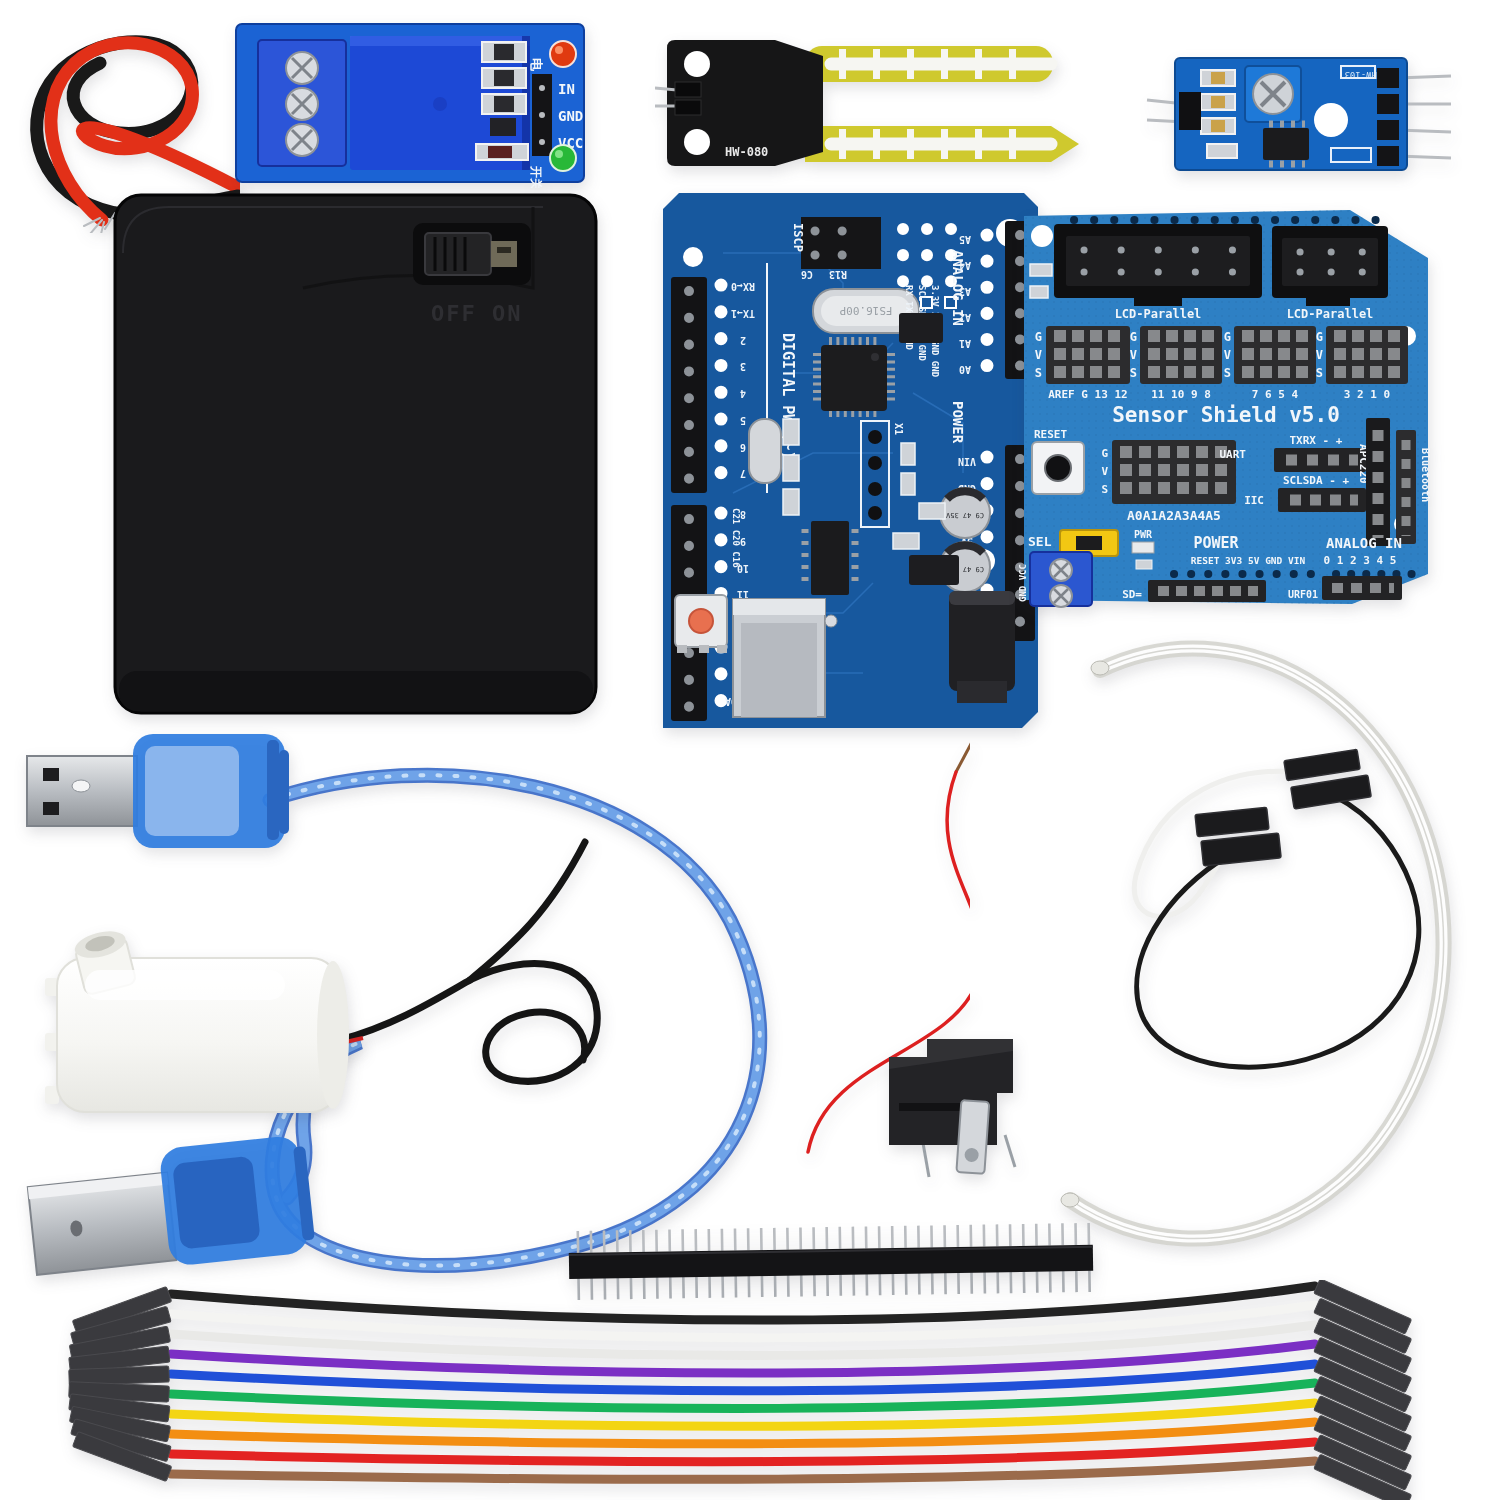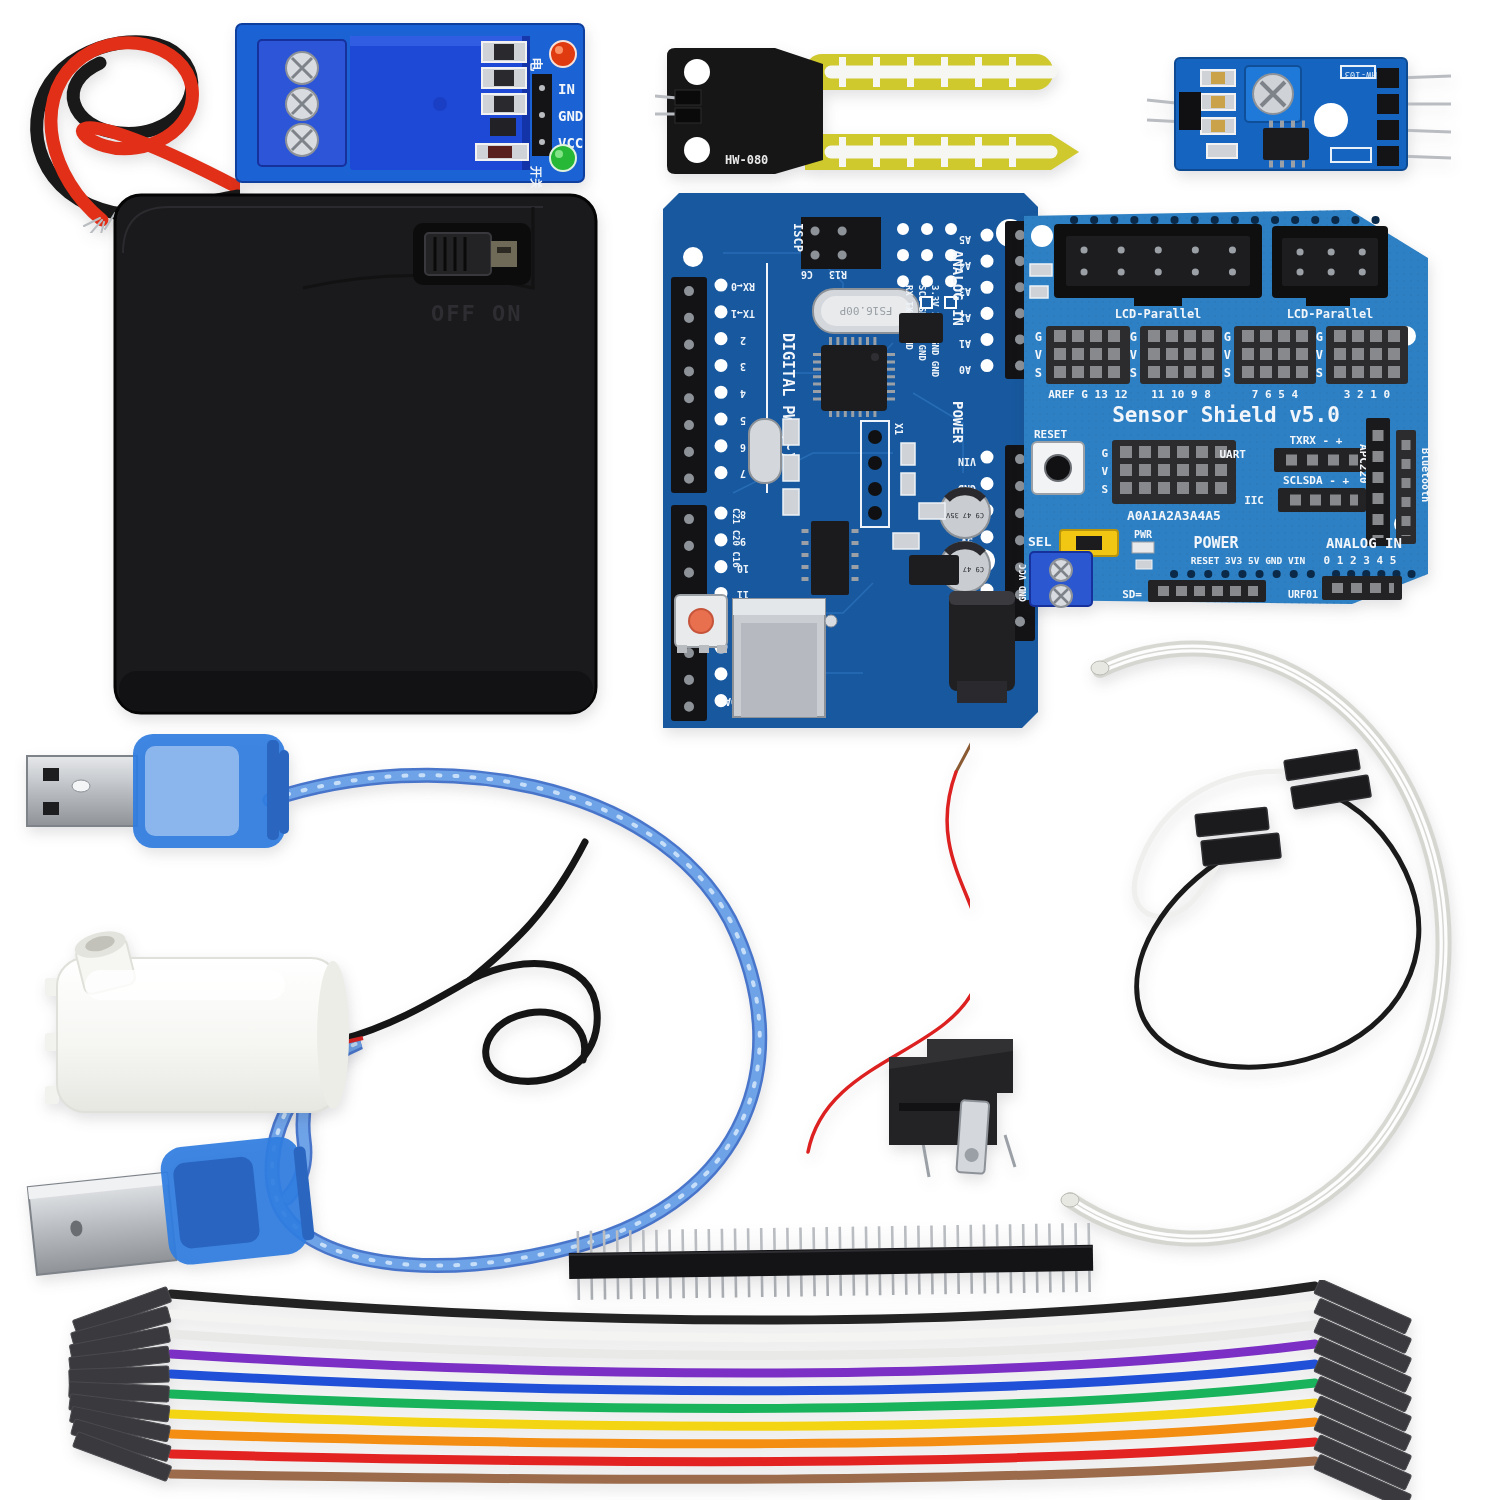--- a/index.html
+++ b/index.html
@@ -82,21 +82,21 @@
       <text x="300" y="148" font-size="12" class="silk" transform="rotate(90 300 148)">开关</text>
       <g>
         <circle cx="331" cy="36" r="13" stroke="#f6e0d8" stroke-width="2" fill="#e03a10"></circle>
         <circle cx="327" cy="32" r="4" fill="#ff9a70" opacity=".9"></circle>
         <circle cx="331" cy="140" r="13" stroke="#dff2dd" stroke-width="2" fill="#28b838"></circle>
         <circle cx="327" cy="136" r="4" fill="#8ce890" opacity=".9"></circle>
       </g>
     </svg>
   </div>
 
-  <div class="comp" style="left:655px;top:12px;width:430px;height:175px">
+  <div class="comp" style="left:655px;top:4px;width:430px;height:175px">
     <svg width="430" height="175" viewBox="0 0 430 175">
       <g>
         <rect x="150" y="42" width="248" height="36" rx="17" fill="#cfc92e"></rect>
         <path d="M150,122 L396,122 L424,140 L396,158 L150,158 Z" fill="#cfc92e"></path>
         <g stroke="#f6f6f2" fill="none">
           <line x1="184" y1="60" x2="386" y2="60" stroke-width="30" stroke-dasharray="7 27"></line>
           <line x1="176" y1="60" x2="396" y2="60" stroke-width="13" stroke-linecap="round"></line>
           <line x1="184" y1="140" x2="386" y2="140" stroke-width="30" stroke-dasharray="7 27"></line>
           <line x1="176" y1="140" x2="396" y2="140" stroke-width="13" stroke-linecap="round"></line>
         </g>

